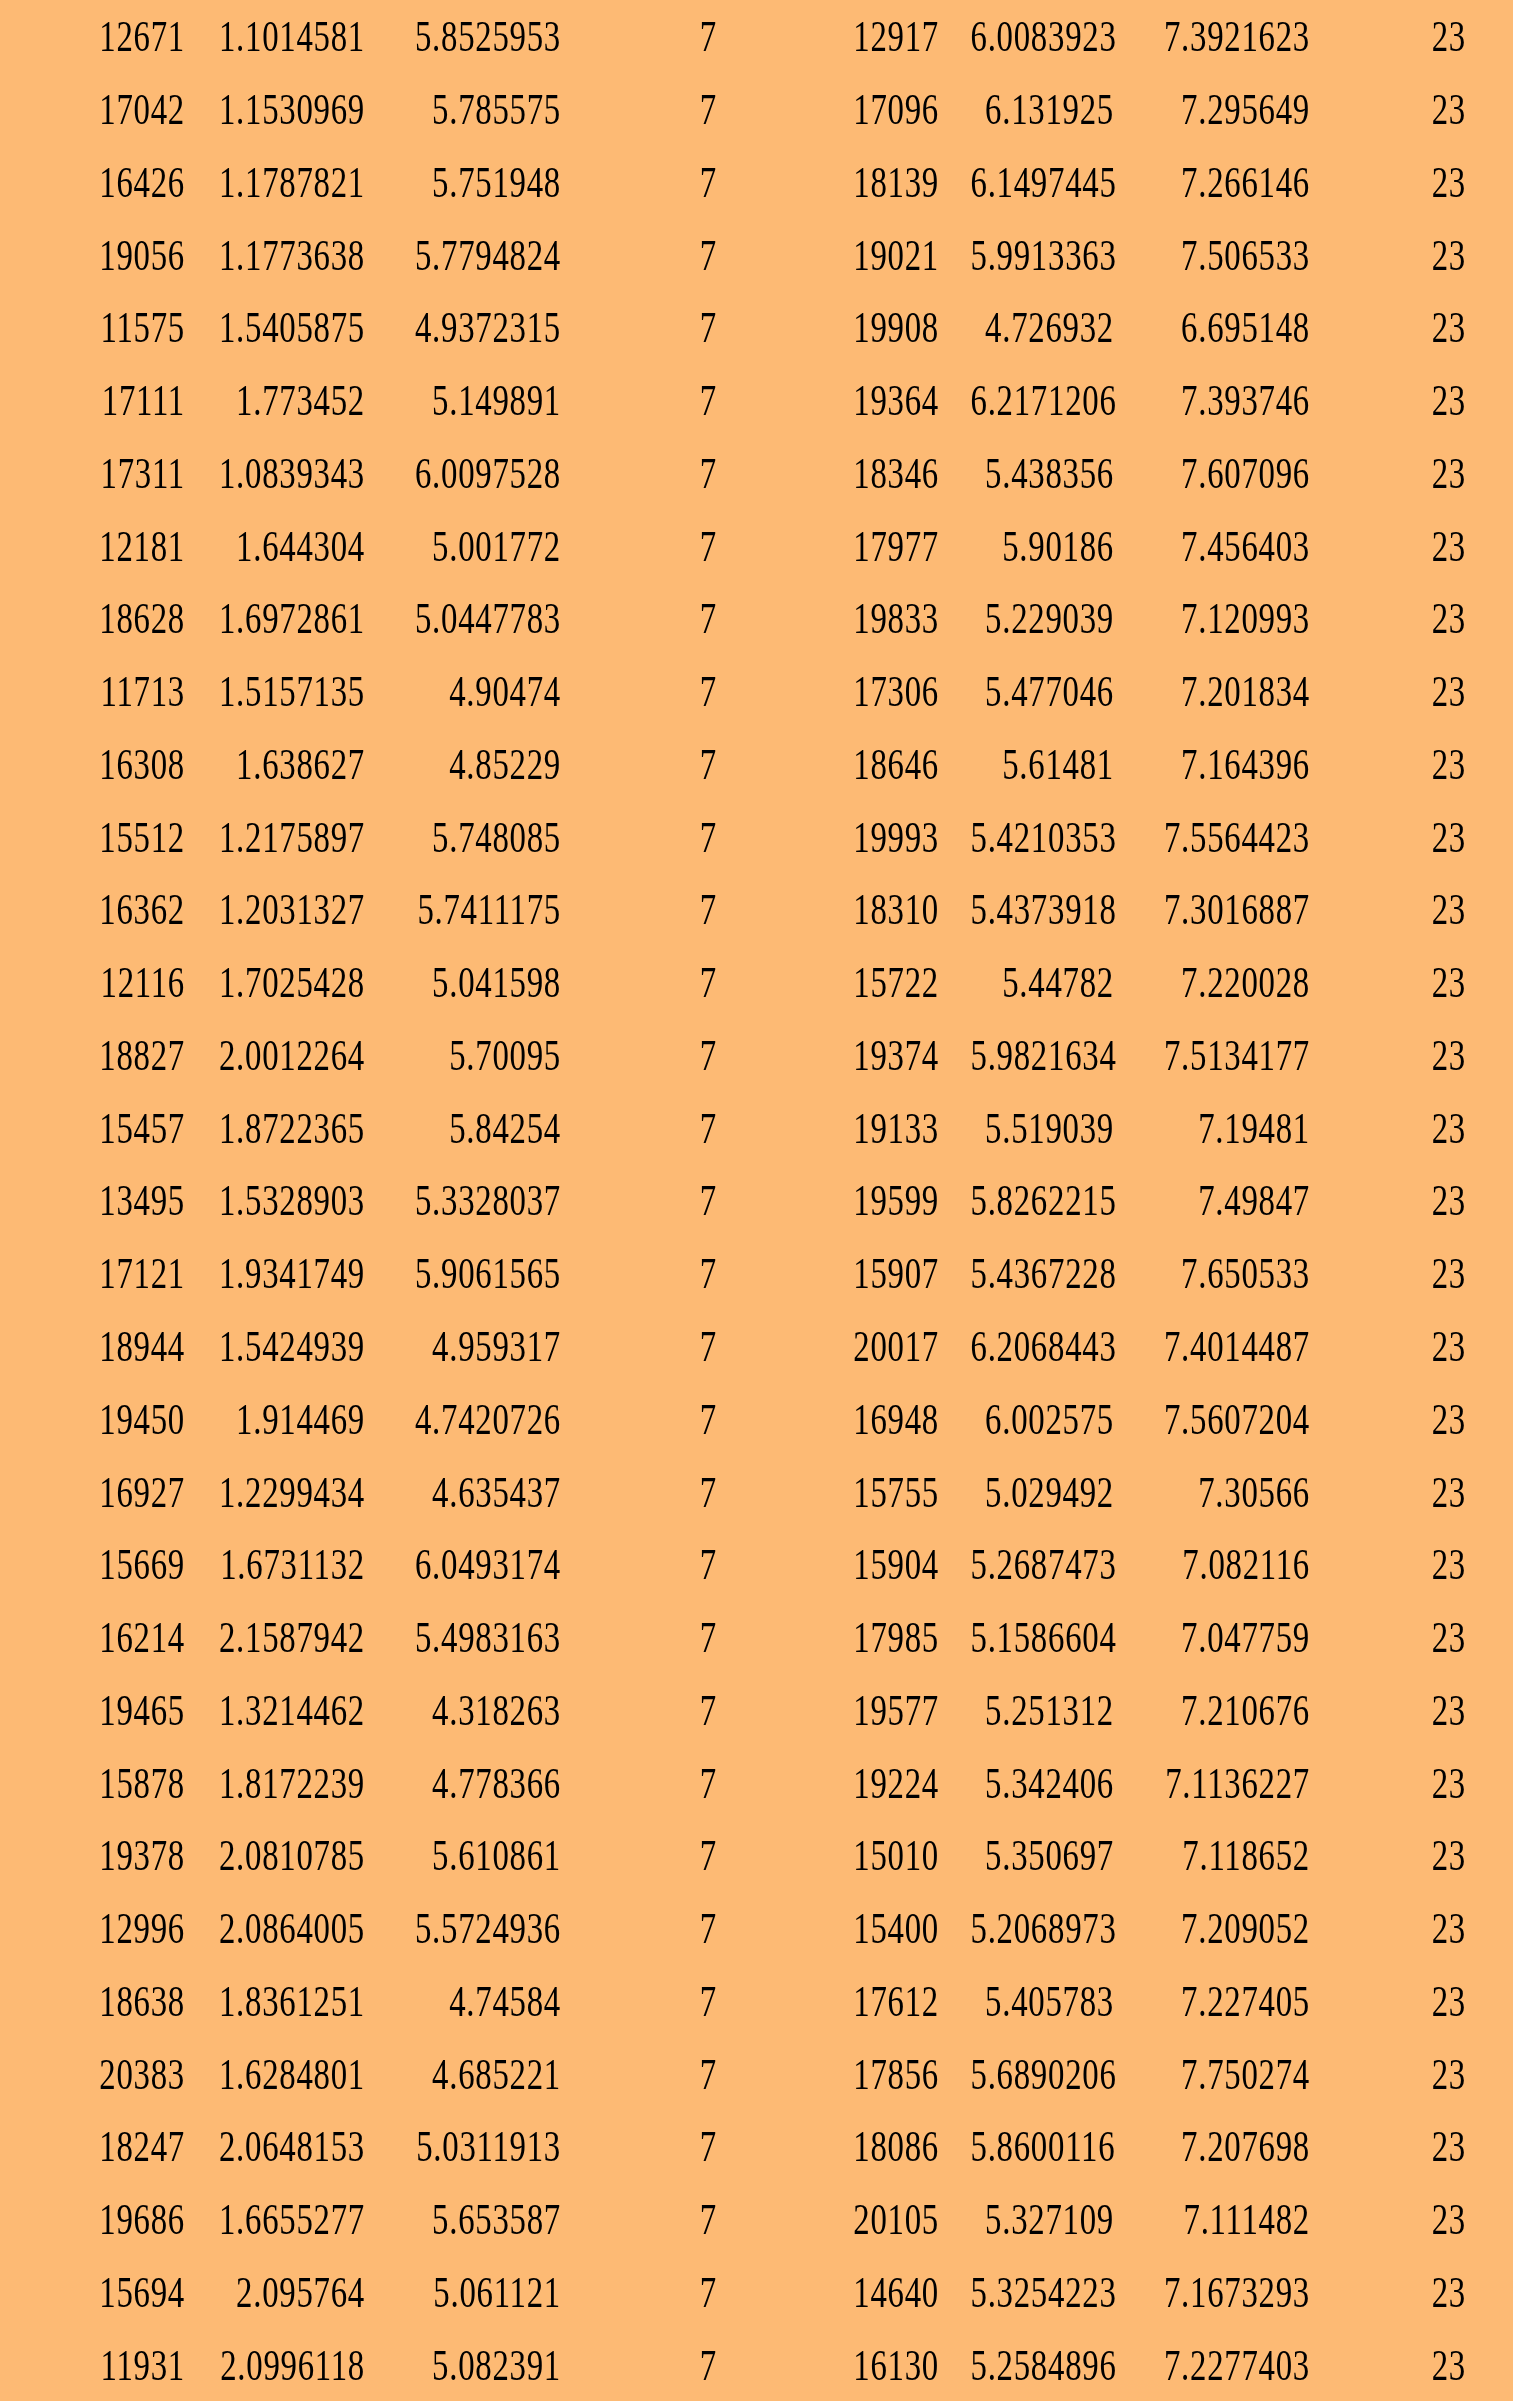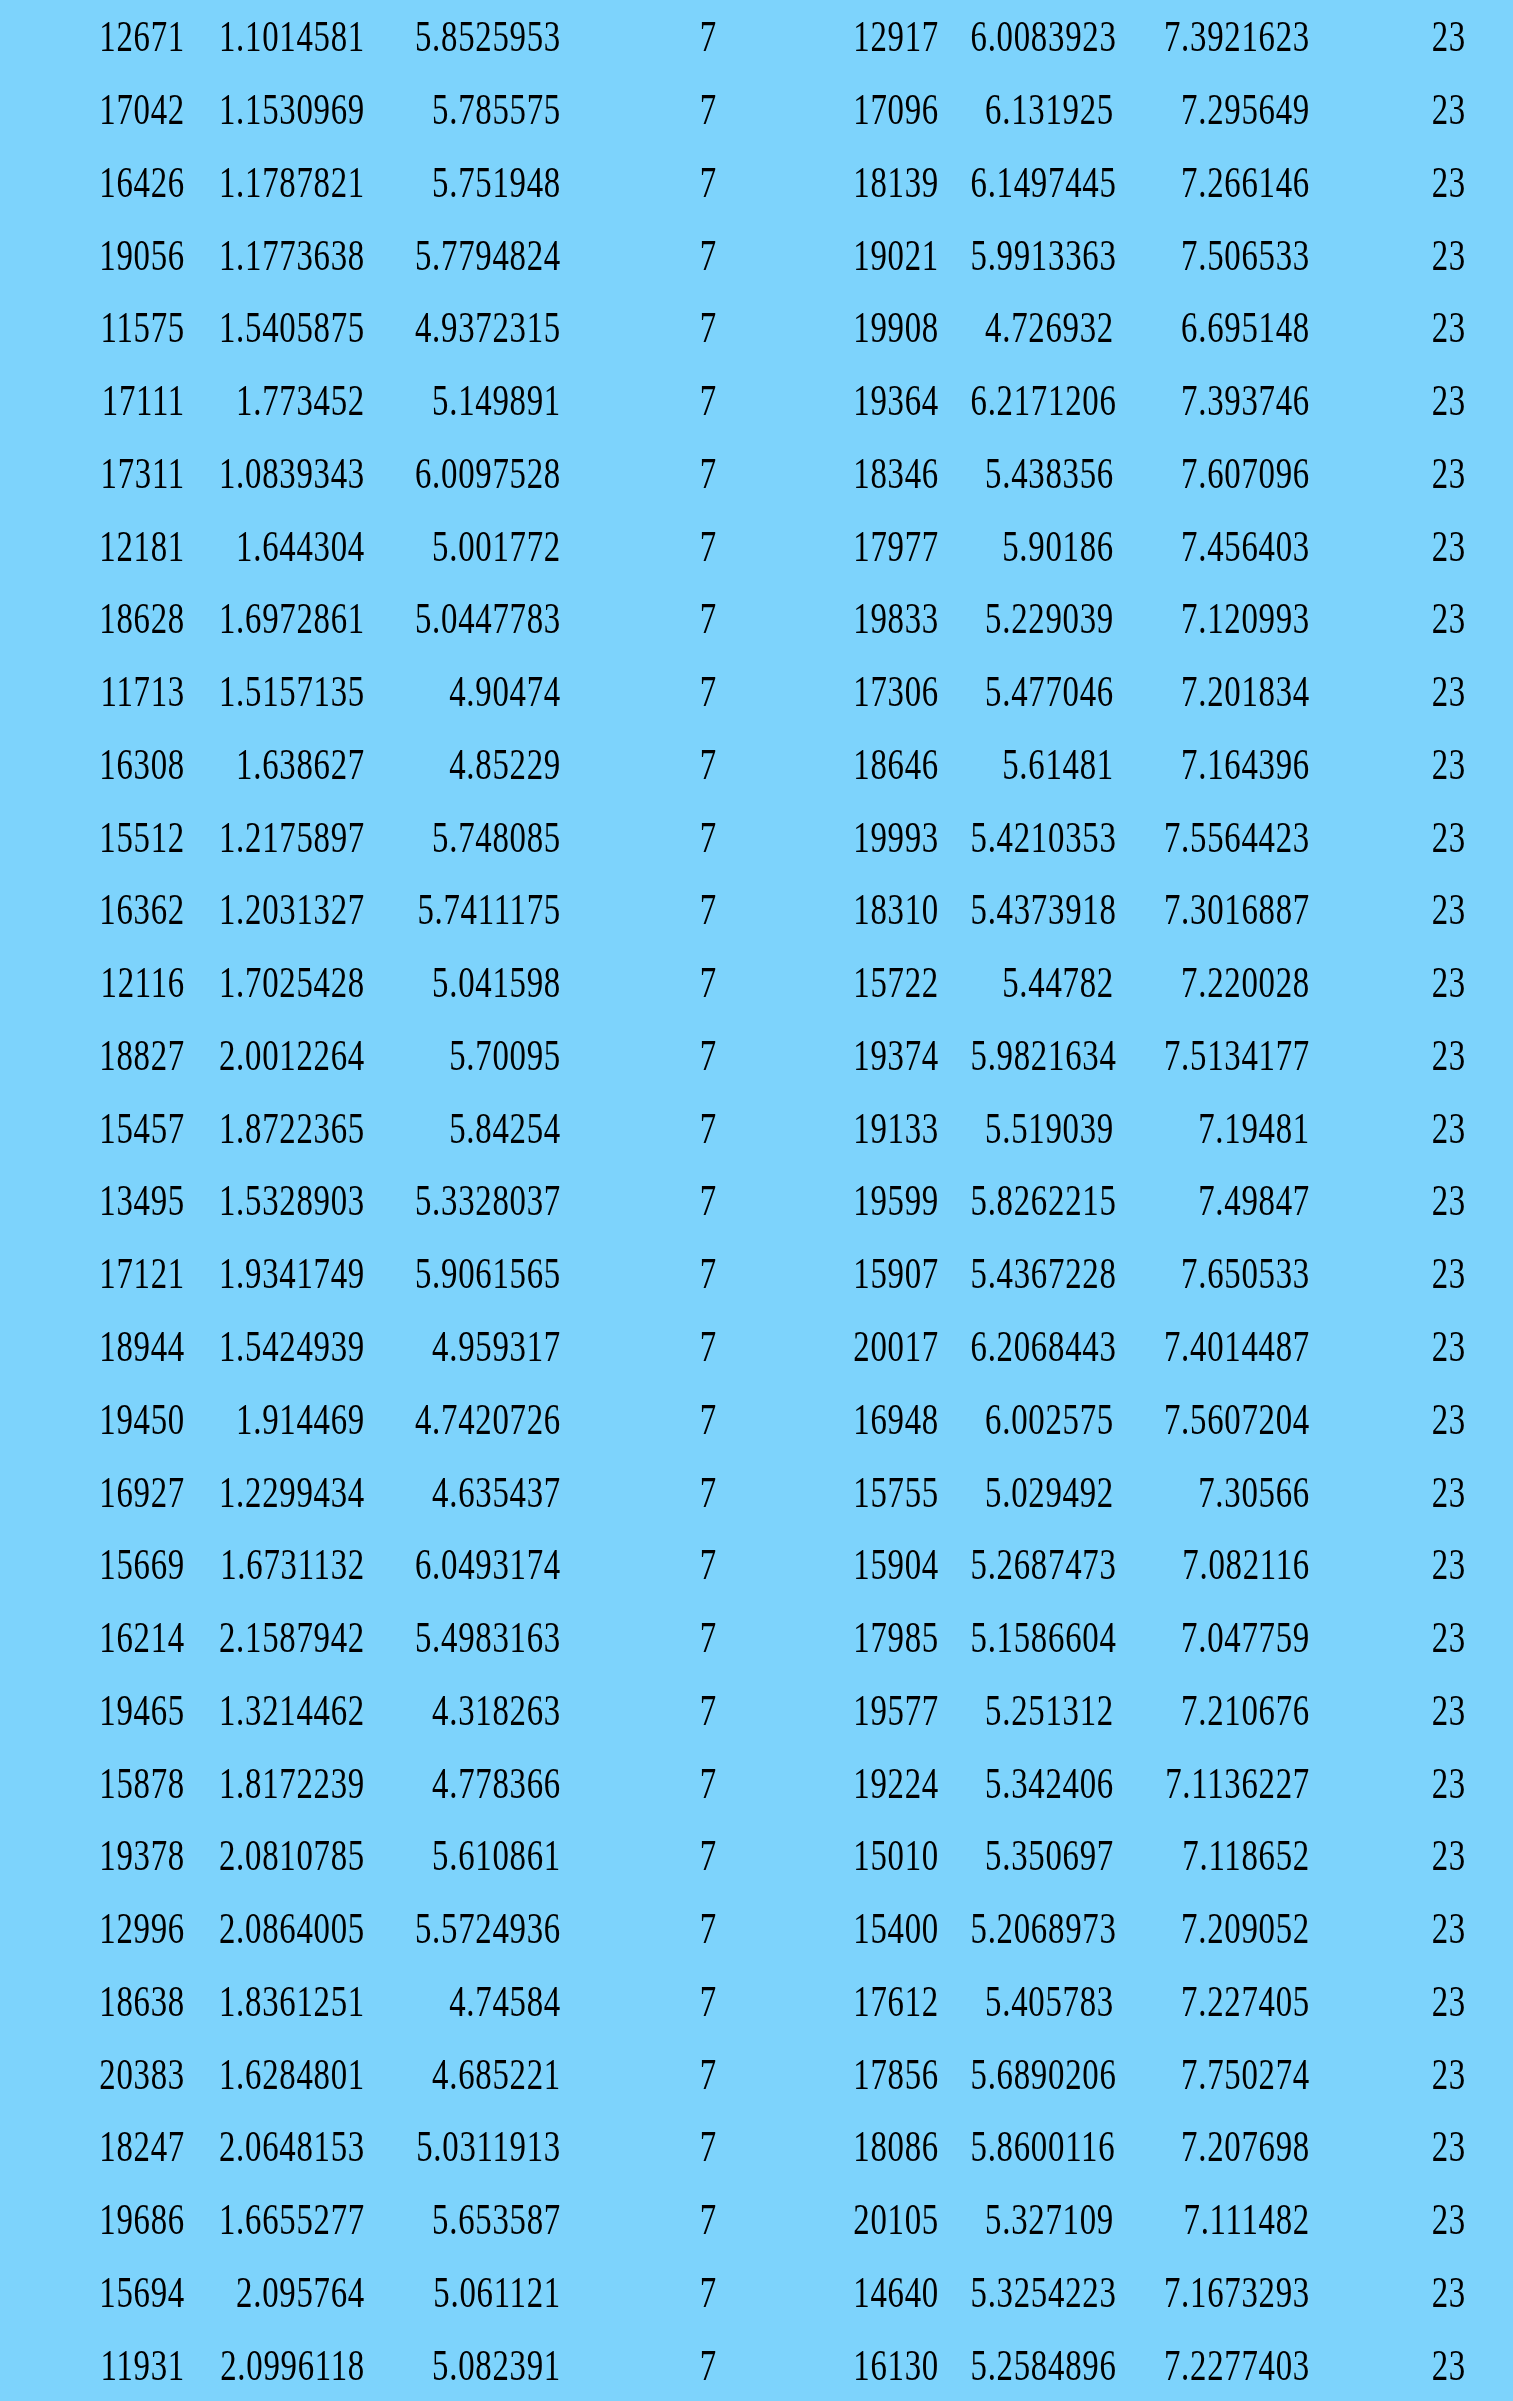--- a/index.html
+++ b/index.html
@@ -4,21 +4,21 @@
 <style>
   html, body {
     margin: 0;
     padding: 0;
     background: #ffffff;
   }
   #page {
     position: relative;
     width: 1514px;
     height: 2401px;
-    background: #7dd3fc;
+    background: #fdba74;
     color: #000000;
     font-family: "Liberation Serif", serif;
     overflow: hidden;
   }
   #data-table {
     position: absolute;
     left: 0;
     top: 0;
     width: 1514px;
     height: 2401px;

